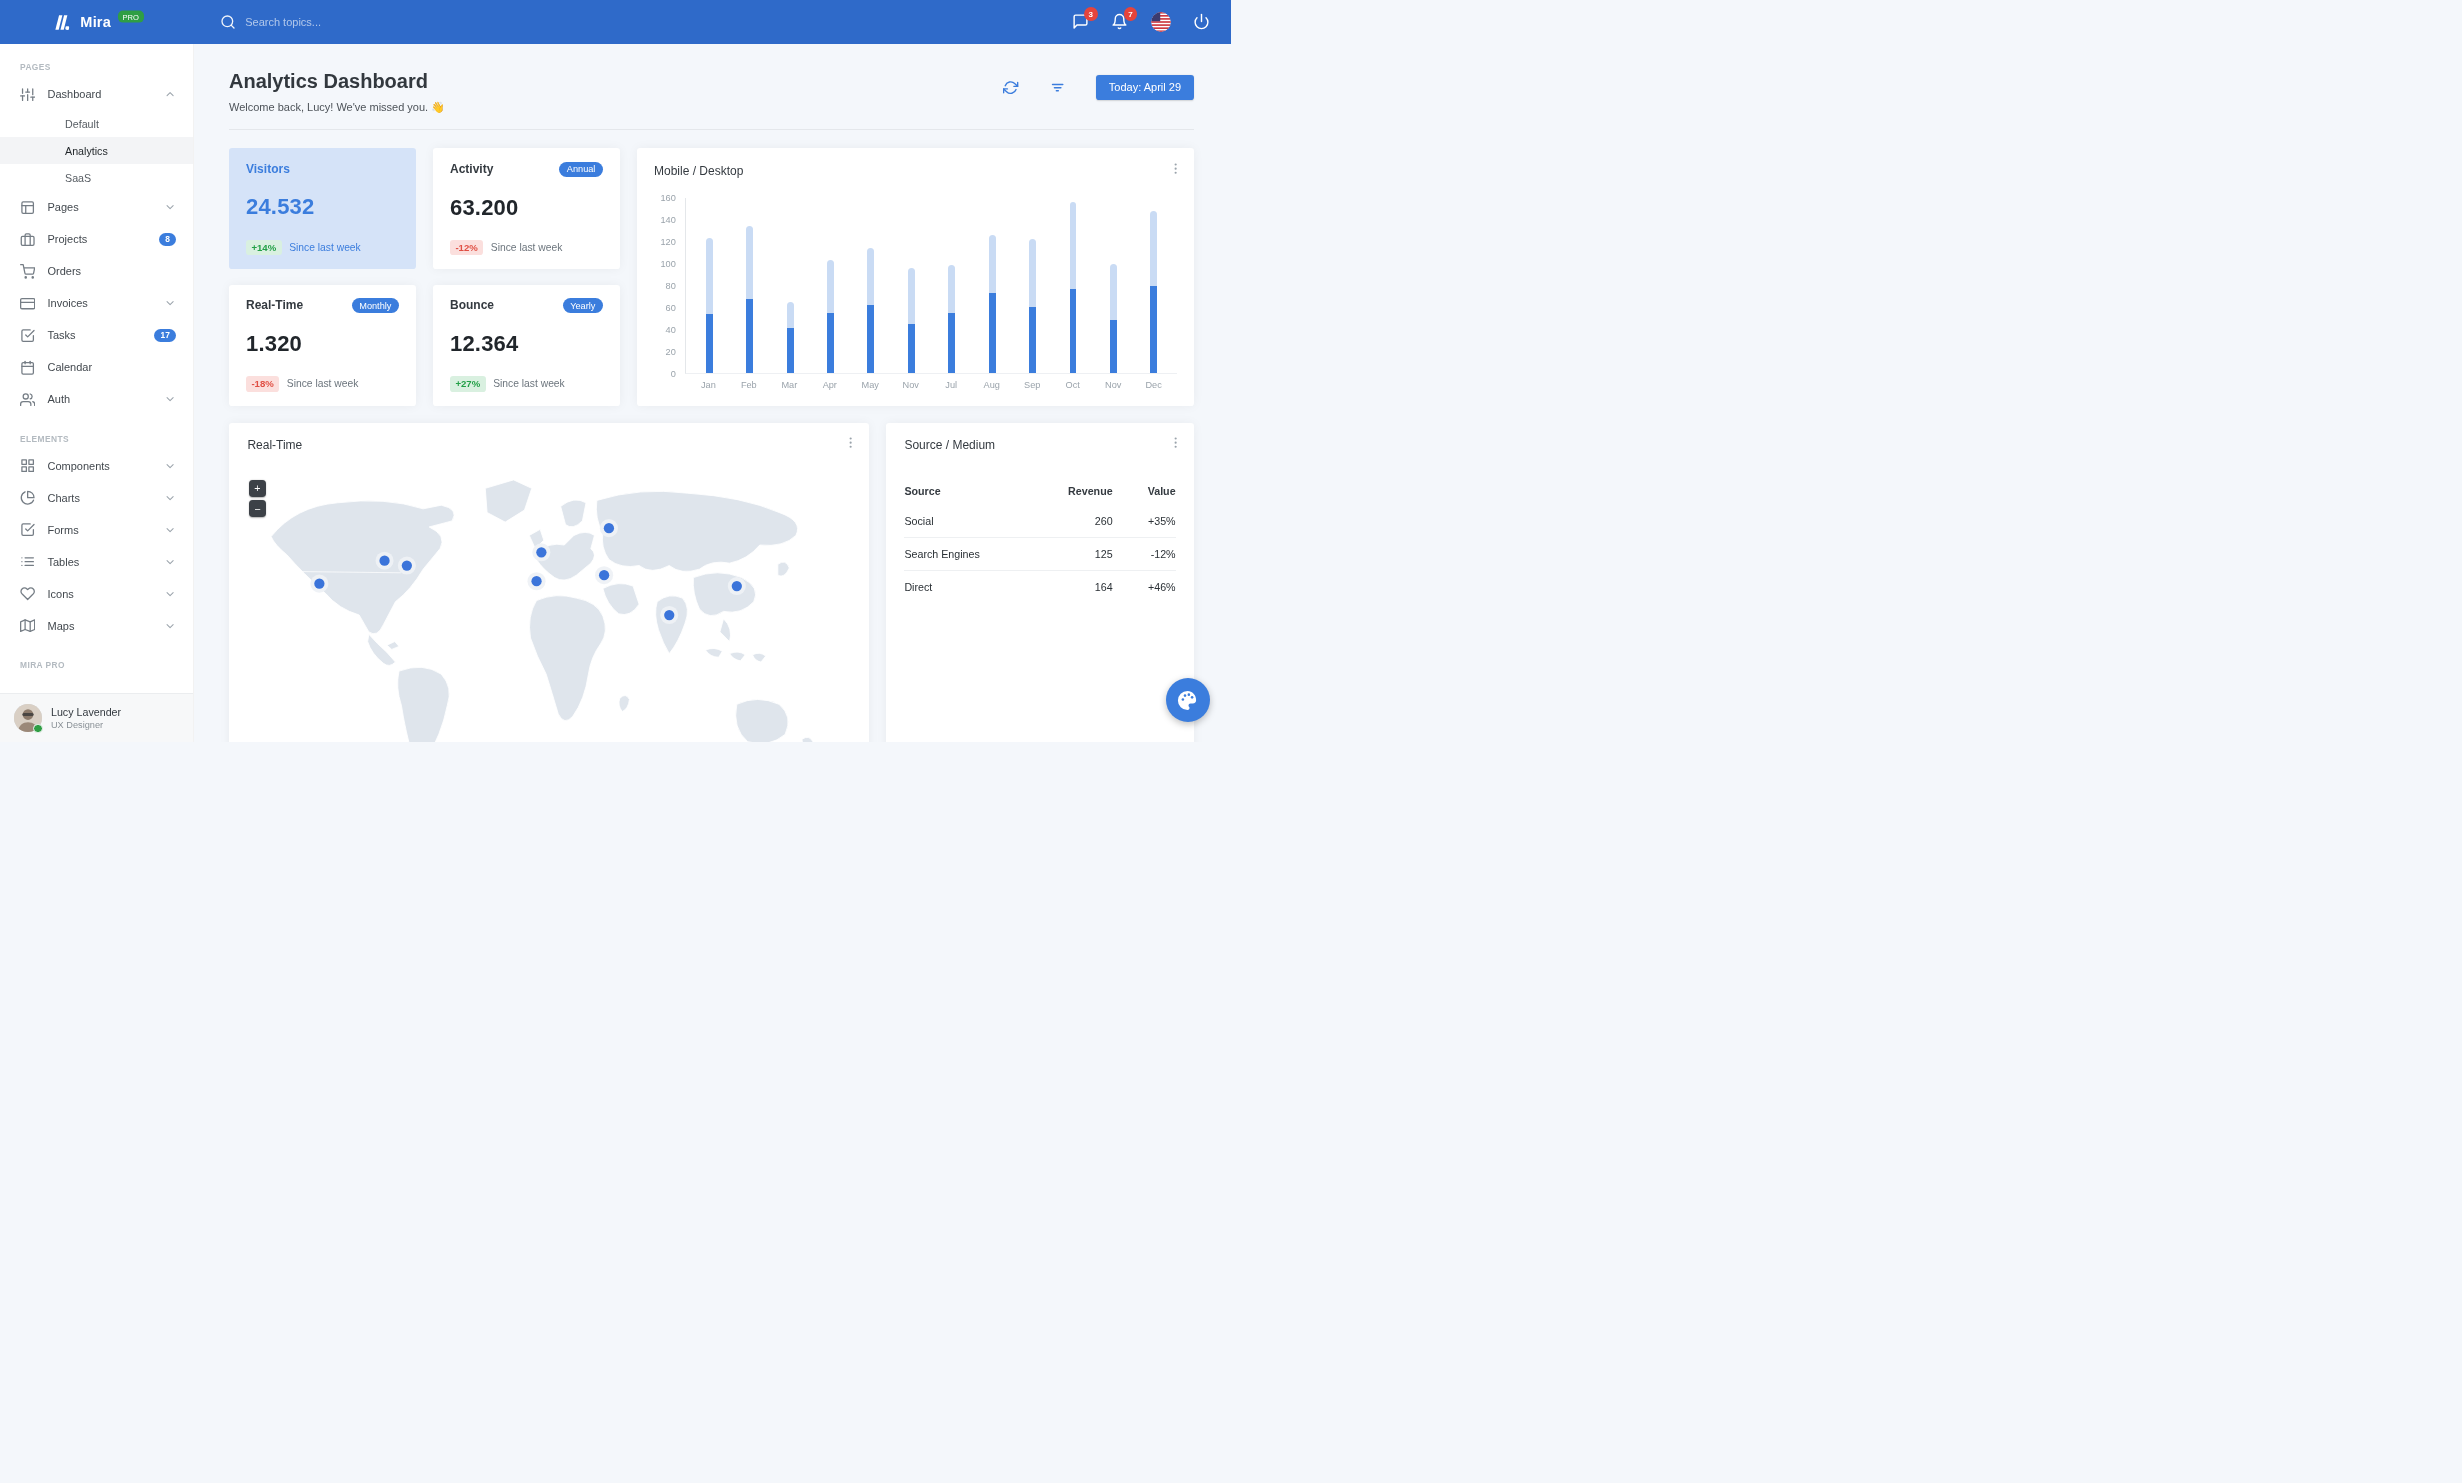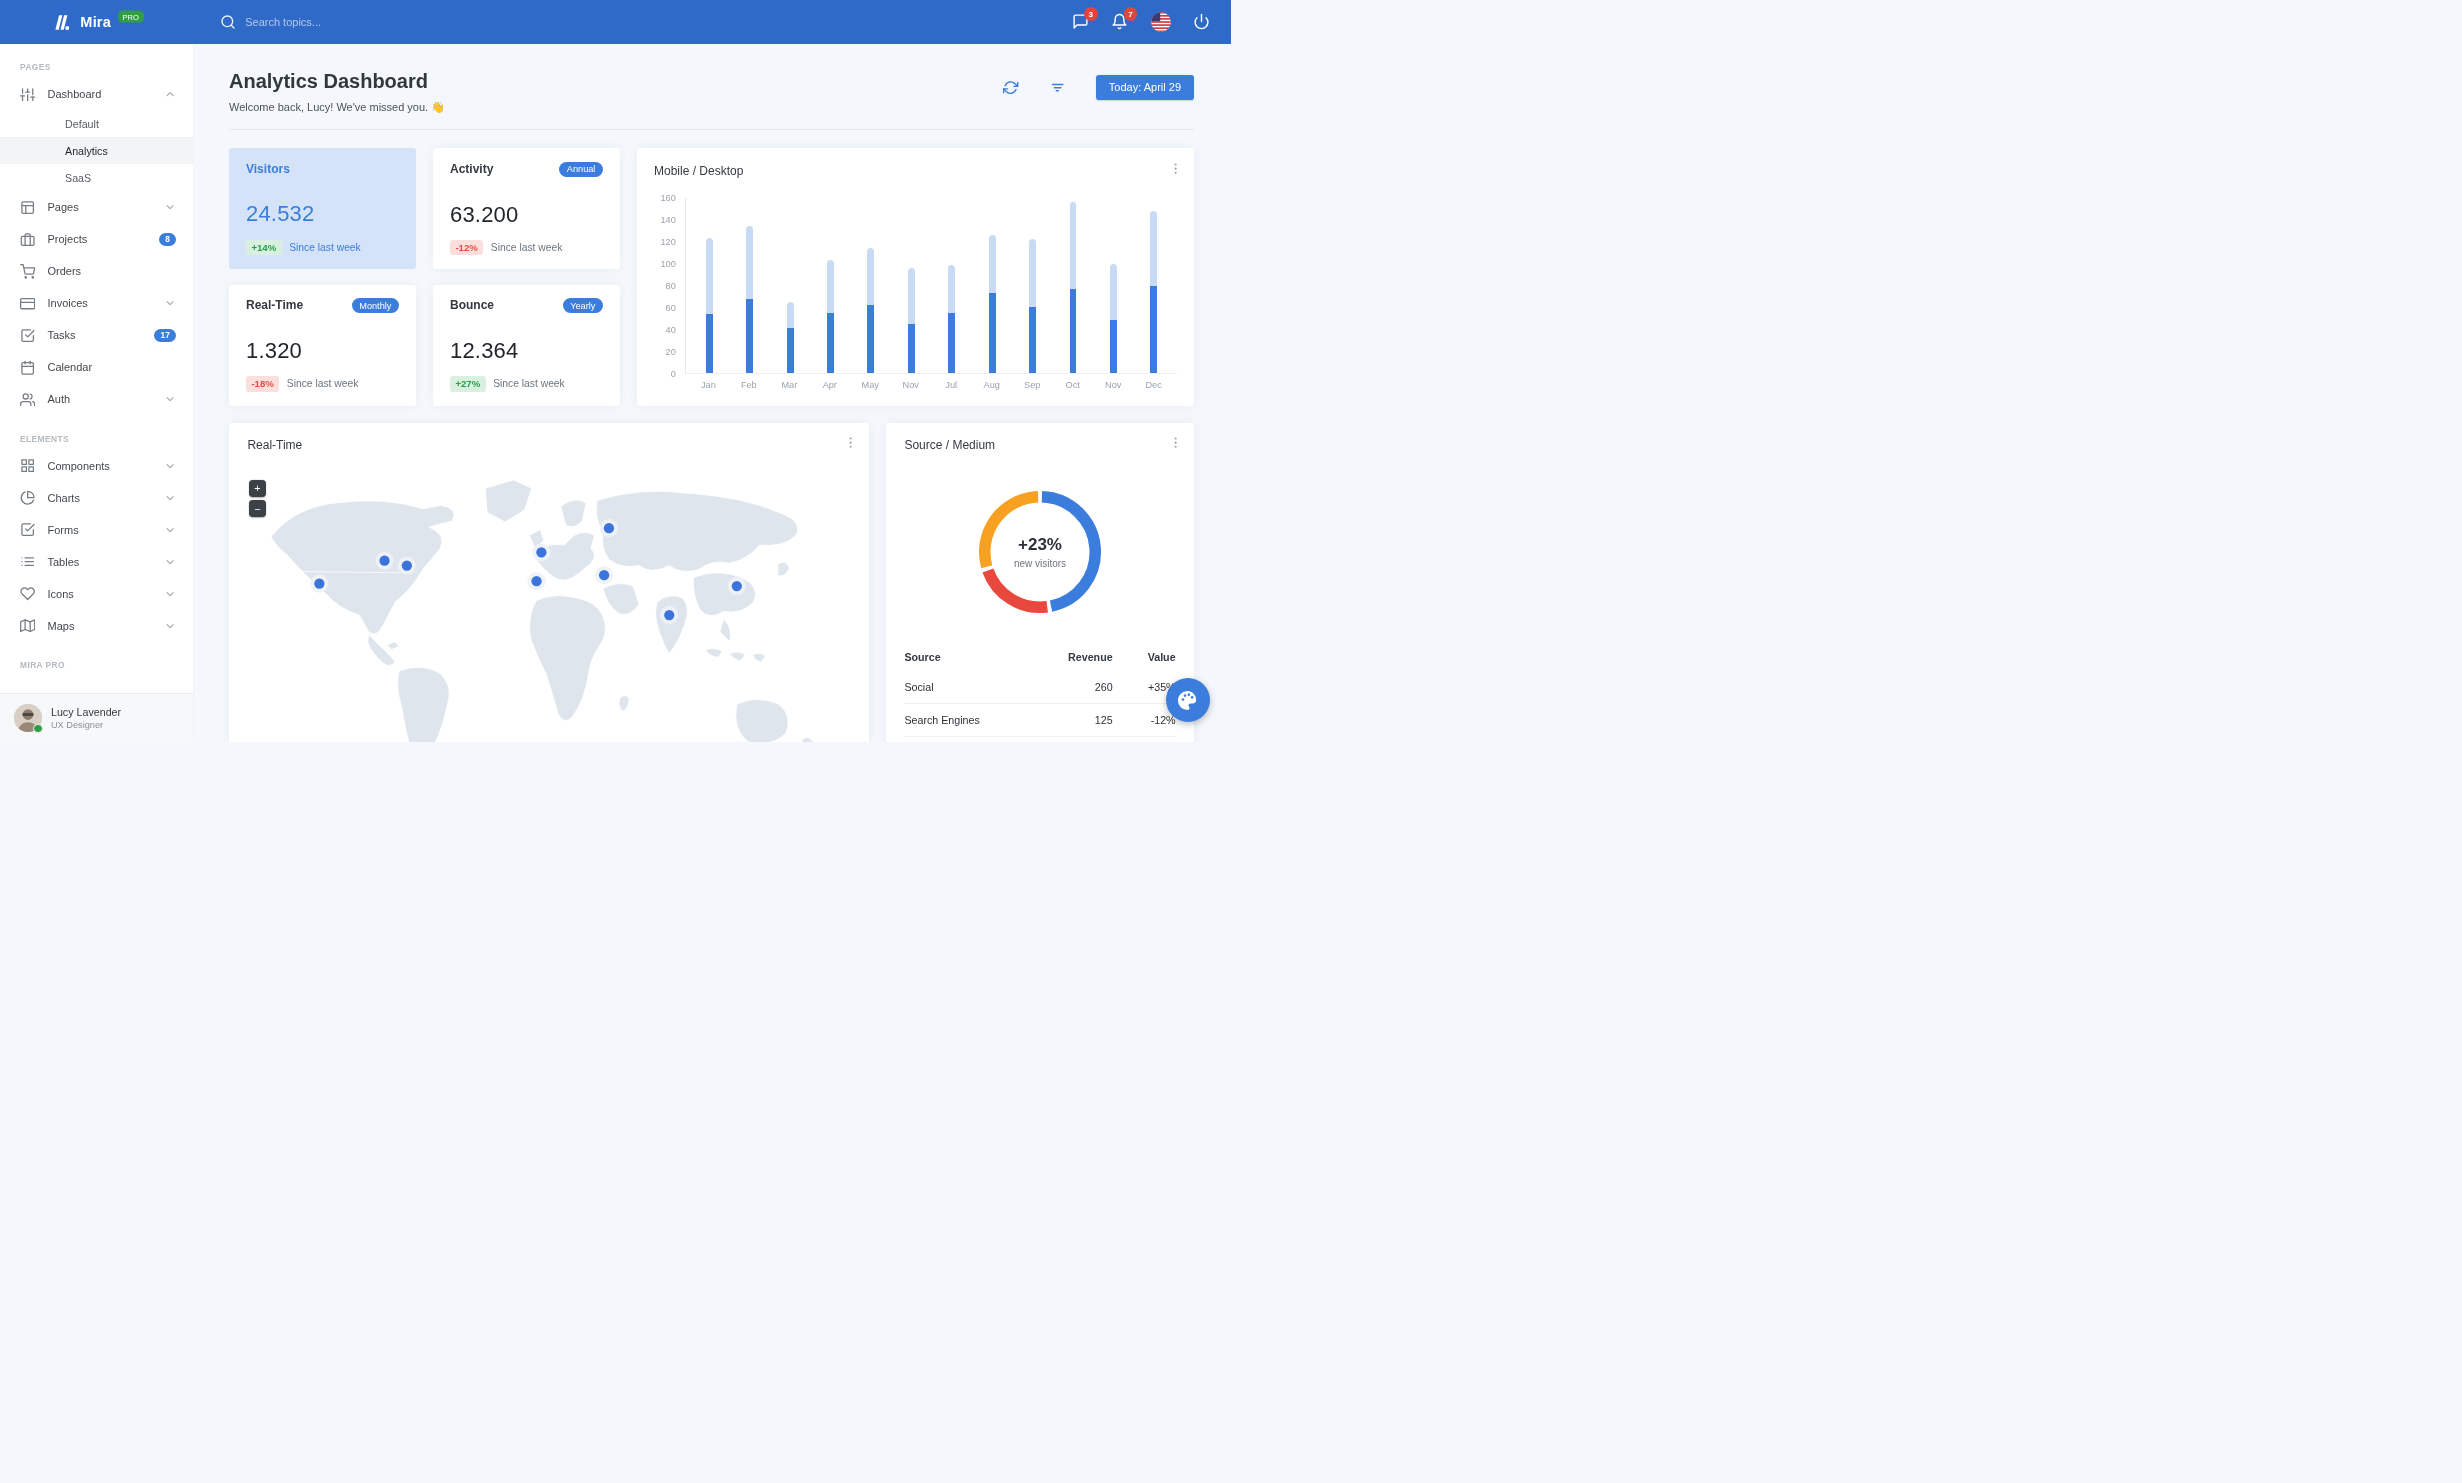--- a/index.html
+++ b/index.html
@@ -64,21 +64,21 @@
 
   .grid1{display:grid;grid-template-columns:187px 187px 1fr;grid-template-rows:121px 121px;gap:15.3px 17px}
   .chart-card{grid-column:3;grid-row:1/3;padding:15.3px 17px}
 
   .stat{padding:13.8px 17px;display:flex;flex-direction:column}
   .stat-top{display:flex;justify-content:space-between;align-items:flex-start}
   .stat-title{font-size:12px;font-weight:700;color:#343a40}
   .stat.primary{background:#d5e3f8;box-shadow:none}
   .stat.primary .stat-title,.stat.primary .stat-value,.stat.primary .note{color:var(--primary)}
   .stat-pill{background:var(--primary);color:#fff;font-size:9.2px;font-weight:500;padding:2.3px 7.6px;border-radius:8.4px}
-  .stat-value{font-size:22px;font-weight:400;color:#21262b;margin-top:25px;letter-spacing:0.2px}
+  .stat-value{font-size:22px;font-weight:700;color:#21262b;margin-top:18px;letter-spacing:0.2px}
   .stat-bottom{margin-top:auto;display:flex;align-items:center;gap:7.6px}
   .chg{font-size:9.6px;font-weight:600;padding:2.3px 5.4px;border-radius:3.1px}
   .chg.up{color:var(--green);background:var(--green-bg)}
   .chg.down{color:var(--red);background:var(--red-bg)}
   .note{font-size:10.3px;color:var(--muted)}
 
   
   .chart-body{display:flex;margin-top:20px}
   .y-gutter{width:31px;height:176px;position:relative;flex:none}
   .ytick{position:absolute;right:9.2px;transform:translateY(50%);font-size:9.2px;color:var(--faint)}
@@ -656,31 +656,20 @@
 
     <div class="card source-card">
       <div class="card-title">Source / Medium</div>
       <span class="kebab">
         <svg width="15.3" height="15.3" viewBox="0 0 24 24" fill="currentColor">
             <circle cx="12" cy="5.5" r="1.7"></circle>
             <circle cx="12" cy="12" r="1.7"></circle>
             <circle cx="12" cy="18.5" r="1.7"></circle>
           </svg>
       </span>
-      <div class="donut-wrap">
-        <svg id="donut" width="132" height="132" viewBox="0 0 172 172">
-            <path d="M 88.51 14.04 A 72 72 0 0 1 100.36 156.55" fill="none" stroke="#3B7DDD" stroke-width="15"></path>
-            <path d="M 95.41 157.38 A 72 72 0 0 1 18.15 110.08" fill="none" stroke="#E8483D" stroke-width="15"></path>
-            <path d="M 16.63 105.29 A 72 72 0 0 1 83.49 14.04" fill="none" stroke="#F7A021" stroke-width="15"></path>
-          </svg>
-        <div class="donut-center">
-          <div class="donut-val">+23%</div>
-          <div class="donut-lbl">new visitors</div>
-        </div>
-      </div>
       <table class="src-table">
         <thead>
             <tr id="src-head">
               <th>Source</th>
               <th class="r" style="width: 69px;">Revenue</th>
               <th class="r" style="width: 63px;">Value</th>
             </tr>
           </thead>
         <tbody id="src-body">
             <tr>

